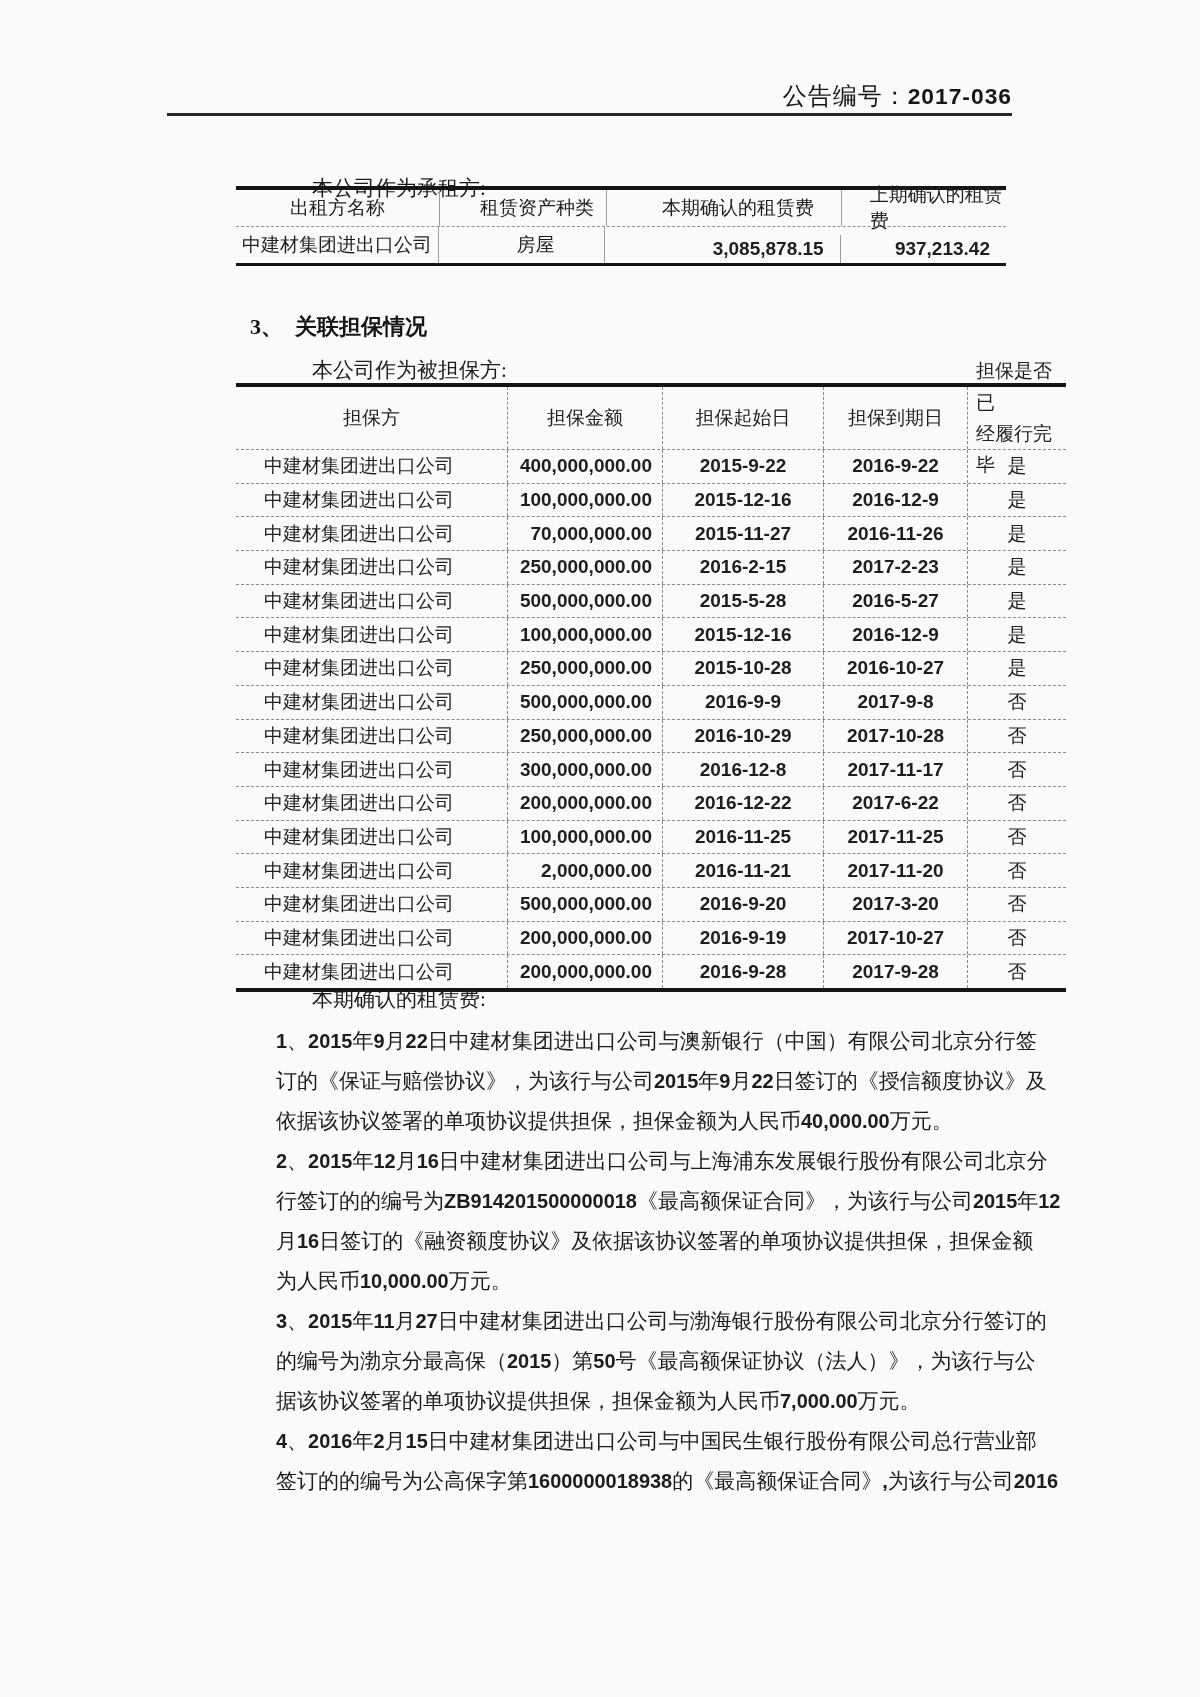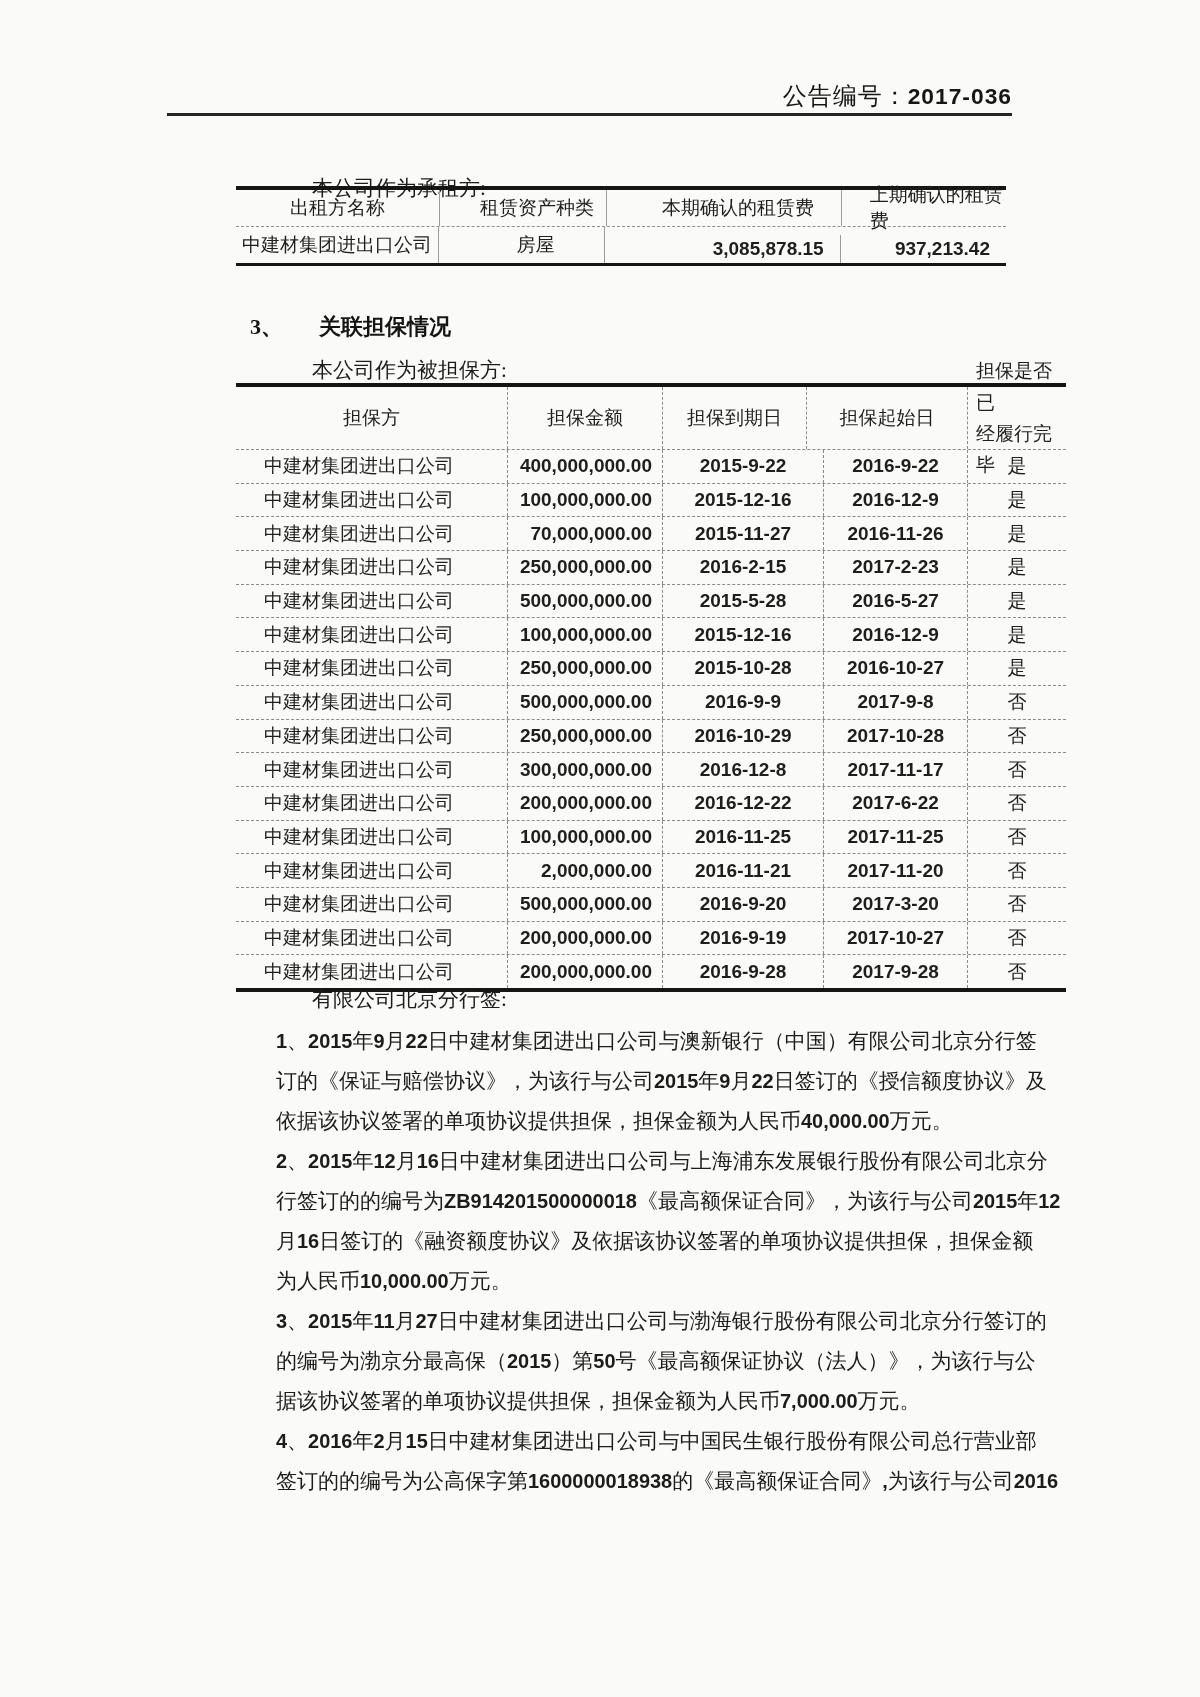--- a/index.html
+++ b/index.html
@@ -29,21 +29,21 @@
   
   .flabel{position:absolute;left:312px;font-size:21px;line-height:1;color:#1c1c1c;}
   .lease-label{top:164px;margin-top:14px;}
   .guar-label{top:360px;}
   .notes-label{top:989px;}
 
   .sec-heading{
     position:absolute;top:316px;left:250px;
     font-size:22px;font-weight:bold;line-height:1;color:#141414;
   }
-  .sec-heading .sec-title{margin-left:36px;}
+  .sec-heading .sec-title{margin-left:12px;}
 
   
   .table1{
     position:absolute;top:186px;left:236px;width:770px;
     border-top:4px solid #151515;border-bottom:3px solid #151515;
     font-size:19px;
   }
   .t1row{display:flex;height:36px;gap:28px;}
   .t1row.hdr{border-bottom:1px dashed #8f8f8f;}
   .t1c{display:flex;align-items:center;justify-content:center;box-sizing:border-box;}
@@ -116,22 +116,22 @@
 
 <div class="sec-heading">
   <span>3、</span><span class="sec-title">关联担保情况</span>
 </div>
 <div class="flabel guar-label">本公司作为被担保方:</div>
 
 <div class="table2">
   <div class="t2hdr">
     <div class="t2c c1">担保方</div>
     <div class="t2c c2">担保金额</div>
+    <div class="t2c c3">担保起始日</div>
     <div class="t2c c4">担保到期日</div>
-    <div class="t2c c3">担保起始日</div>
     <div class="t2c c5 hdr-last">
       <span>担保是否已</span>
       <span>经履行完毕</span>
     </div>
   </div>
   <div>
       <div class="t2row">
         <div class="t2c c1">中建材集团进出口公司</div>
         <div class="t2c c2 num">400,000,000.00</div>
         <div class="t2c c3 num">2015-9-22</div>
@@ -239,21 +239,21 @@
       <div class="t2row">
         <div class="t2c c1">中建材集团进出口公司</div>
         <div class="t2c c2 num">200,000,000.00</div>
         <div class="t2c c3 num">2016-9-28</div>
         <div class="t2c c4 num">2017-9-28</div>
         <div class="t2c c5">否</div>
       </div>
     </div>
 </div>
 
-<div class="flabel notes-label">有限公司北京分行签:</div>
+<div class="flabel notes-label">本期确认的租赁费:</div>
 <div class="paragraphs">
     <div class="pline"><span class="ascii">1</span>、<span class="ascii">2015</span>年<span class="ascii">9</span>月<span class="ascii">22</span>日中建材集团进出口公司与澳新银行（中国）有限公司北京分行签</div>
     <div class="pline">订的《保证与赔偿协议》，为该行与公司<span class="ascii">2015</span>年<span class="ascii">9</span>月<span class="ascii">22</span>日签订的《授信额度协议》及</div>
     <div class="pline plast">依据该协议签署的单项协议提供担保，担保金额为人民币<span class="ascii">40,000.00</span>万元。</div>
     <div class="pline"><span class="ascii">2</span>、<span class="ascii">2015</span>年<span class="ascii">12</span>月<span class="ascii">16</span>日中建材集团进出口公司与上海浦东发展银行股份有限公司北京分</div>
     <div class="pline">行签订的的编号为<span class="ascii">ZB914201500000018</span>《最高额保证合同》，为该行与公司<span class="ascii">2015</span>年<span class="ascii">12</span></div>
     <div class="pline">月<span class="ascii">16</span>日签订的《融资额度协议》及依据该协议签署的单项协议提供担保，担保金额</div>
     <div class="pline plast">为人民币<span class="ascii">10,000.00</span>万元。</div>
     <div class="pline"><span class="ascii">3</span>、<span class="ascii">2015</span>年<span class="ascii">11</span>月<span class="ascii">27</span>日中建材集团进出口公司与渤海银行股份有限公司北京分行签订的</div>
     <div class="pline">的编号为渤京分最高保（<span class="ascii">2015</span>）第<span class="ascii">50</span>号《最高额保证协议（法人）》，为该行与公</div>

